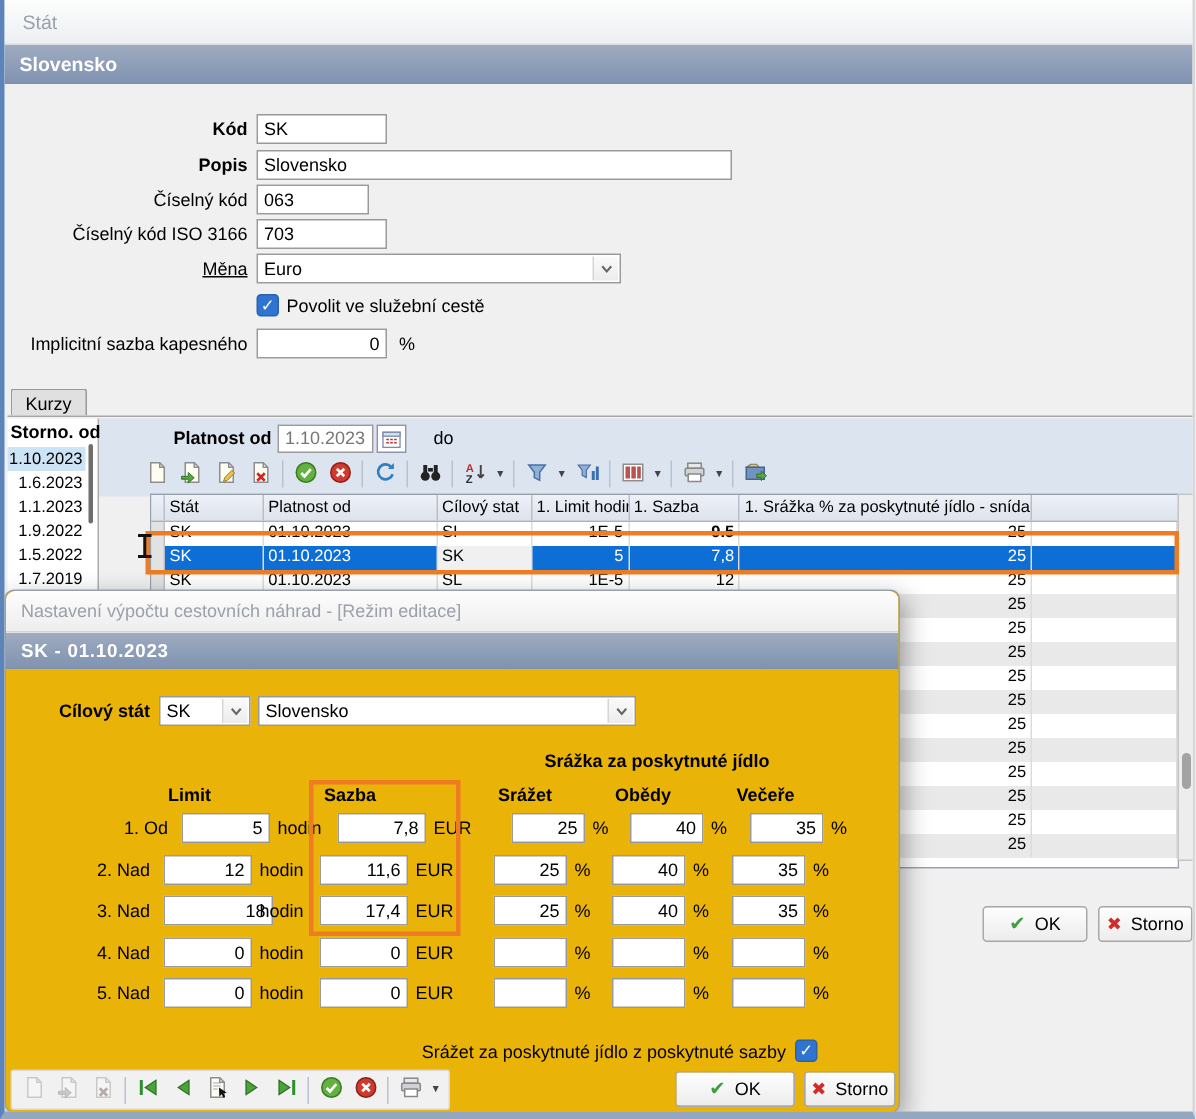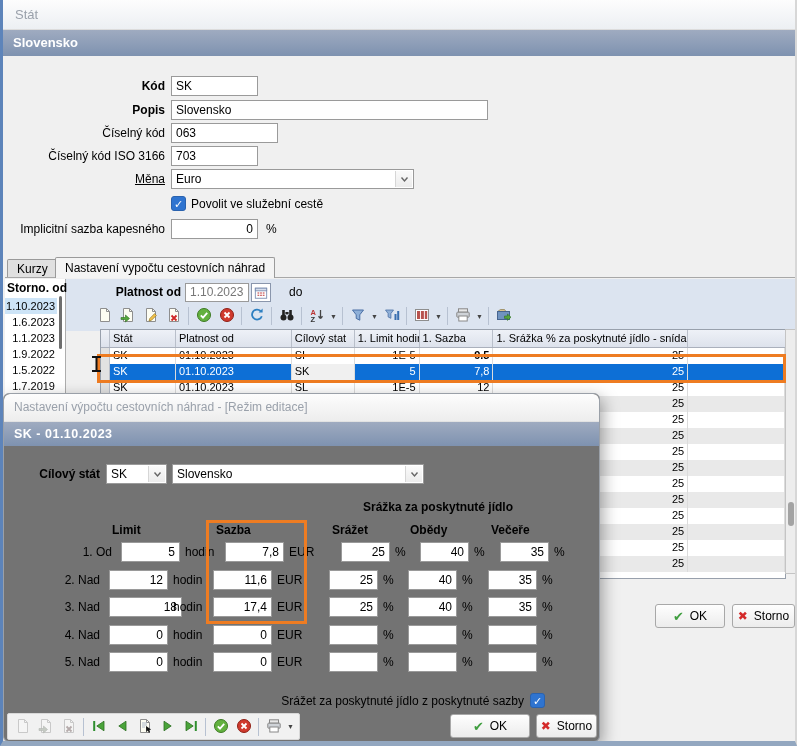--- a/index.html
+++ b/index.html
@@ -49,21 +49,21 @@
   .grow.sel .gc{background:var(--sel,#0d6fd6);color:#fff}
   .grow.sel .gc.marker{background:#e2e2e2}
   .grow.sel .gc.editcell{background:#f0f0f0;color:#000}
   .vscroll{position:absolute;left:780px;top:51px;width:12px;height:245px;background:#ededed;border:1px solid #c4c4c4;box-sizing:border-box}
   .vthumb{position:absolute;left:2px;top:172px;width:6px;height:24px;background:#a3a3a3;border-radius:3px}
   .btn{position:absolute;background:linear-gradient(#fefefe,#ececec);border:1px solid #a8a8a8;border-radius:3px;
        font-size:12px;display:flex;align-items:center;justify-content:center;gap:6px;box-sizing:border-box;cursor:default}
   .ick{color:var(--okgreen,#3f9e3f);font-weight:bold;font-size:13px}
   .icx{color:var(--stred,#d42a2a);font-weight:bold;font-size:12px}
   .obox{position:absolute;border:3px solid var(--orange,#ee7c22);box-sizing:border-box;pointer-events:none}
-  .dialog{position:absolute;left:0;top:393px;width:597px;height:349px;background:#737373;border:1px solid #9aa0a8;
+  .dialog{position:absolute;left:0;top:393px;width:597px;height:349px;background:#eab308;border:1px solid #9aa0a8;
        border-radius:6px;box-shadow:3px 5px 16px rgba(0,0,0,.35);z-index:10;box-sizing:border-box;overflow:hidden}
   .dtitle{height:27px;line-height:27px;background:linear-gradient(#fdfdfd,#ededed);color:#9aa1ab;font-size:12px;
        padding-left:10px;border-bottom:1px solid #e2e2e2;border-radius:6px 6px 0 0}
   .dheader{height:24px;line-height:24px;background:linear-gradient(var(--hdr1,#9fabc0),var(--hdr2,#7e92b0));
        color:#fff;font-weight:bold;font-size:12.5px;padding-left:10px;letter-spacing:.5px}
   .dlab{position:absolute;left:0;width:96px;text-align:right;font-size:12px;line-height:20px;height:20px;white-space:nowrap}
   .colhead{position:absolute;font-size:12px;font-weight:bold;line-height:14px;white-space:nowrap}
   .dtools{position:absolute;left:3px;top:319px;height:27px;border:1px solid #d8d8d8;border-radius:2px;
        display:flex;align-items:center;padding:0 3px;background:#f1f1f1;box-sizing:border-box}
   .calbtn{position:absolute;width:20px;height:19px;background:#fff;border:1px solid #8a96ac;box-sizing:border-box;
@@ -82,40 +82,39 @@
   </div>
   <div class="appheader">
     <span>Slovensko</span>
   </div>
 
   <span class="lab b" style="top:76px">Kód</span>
   <div class="tbox" style="left:168px;top:76px;width:87px">SK</div>
   <span class="lab b" style="top:100px">Popis</span>
   <div class="tbox" style="left:168px;top:100px;width:317px">Slovensko</div>
   <span class="lab" style="top:123px">Číselný kód</span>
-  <div class="tbox" style="left:168px;top:123px;width:107px">063</div>
+  <div class="tbox" style="left:168px;top:123px;width:75px">063</div>
   <span class="lab" style="top:146px">Číselný kód ISO 3166</span>
   <div class="tbox" style="left:168px;top:146px;width:87px">703</div>
   <span class="lab u" style="top:169px">Měna</span>
   <div class="tbox combo" style="left:168px;top:169px;width:243px">
     <span>Euro</span>
     <span class="arr">
         <svg width="11" height="11" viewBox="0 0 11 11">
           <path d="M2.5 3.5L5.5 7l3-3.5" fill="none" stroke="#666" stroke-width="1.4"></path>
         </svg>
       </span>
   </div>
   <span class="chk" style="left:168px;top:196px">✓</span>
   <span class="unit" style="left:188px;top:194px">Povolit ve služební cestě</span>
   <span class="lab" style="top:219px">Implicitní sazba kapesného</span>
   <div class="tbox num" style="left:168px;top:219px;width:87px">0</div>
   <span class="unit" style="left:263px;top:219px">%</span>
 
   <div class="tab" style="left:4px">Kurzy</div>
-  <div class="tab active" style="left:52px">Nastavení vypočtu cestovních náhrad</div>
 
   <div class="tabpage">
     <div class="bluestrip"></div>
     <div class="leftlist">
       <span class="llhead">Storno. od</span>
       <div id="date-list" style="position:absolute;left:0;top:19px;width:54px">
           <div class="ditem sel">1.10.2023</div>
           <div class="ditem">1.6.2023</div>
           <div class="ditem">1.1.2023</div>
           <div class="ditem">1.9.2022</div>

